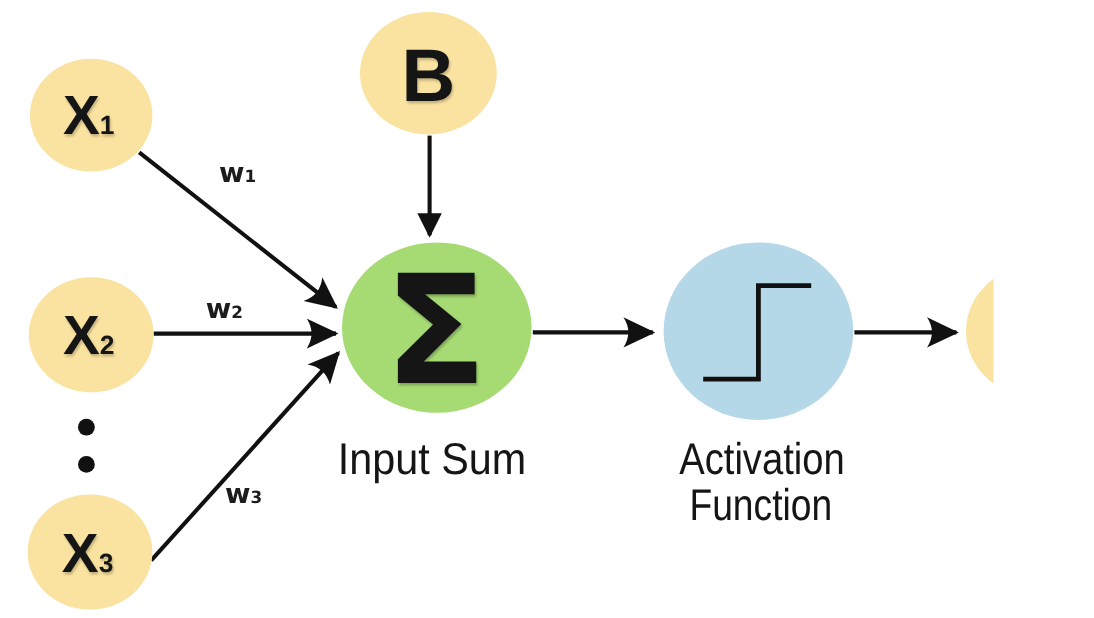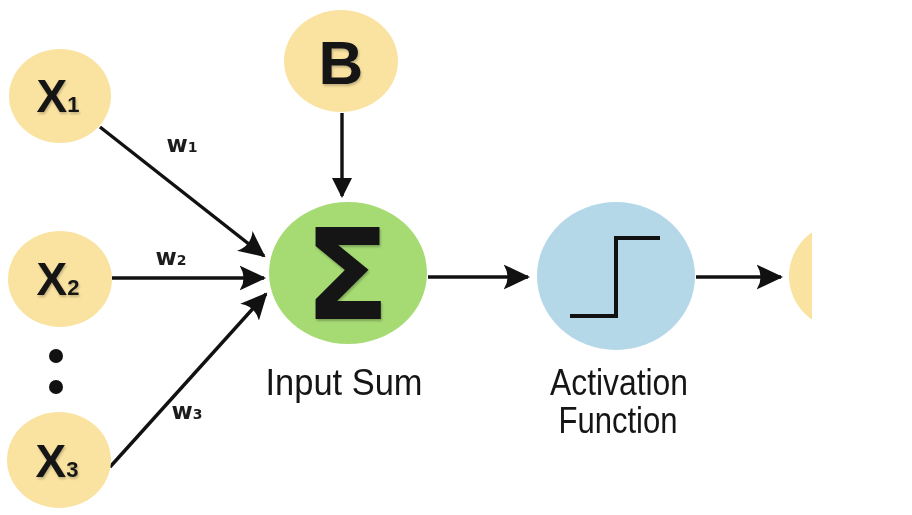--- a/index.html
+++ b/index.html
@@ -7,20 +7,21 @@
     padding: 0;
     background: #ffffff;
   }
   .stage {
     position: relative;
     width: 812px;
     height: 515px;
     background: #ffffff;
     overflow: hidden;
     font-family: "Liberation Sans", sans-serif;
+    padding-left: 16px;
   }
   svg { display: block; }
   text {
     font-family: "Liberation Sans", sans-serif;
     fill: #151515;
     user-select: none;
   }
   .node-letter {
     font-weight: 700;
     filter: drop-shadow(1px 2px 1px rgba(0,0,0,0.22));

